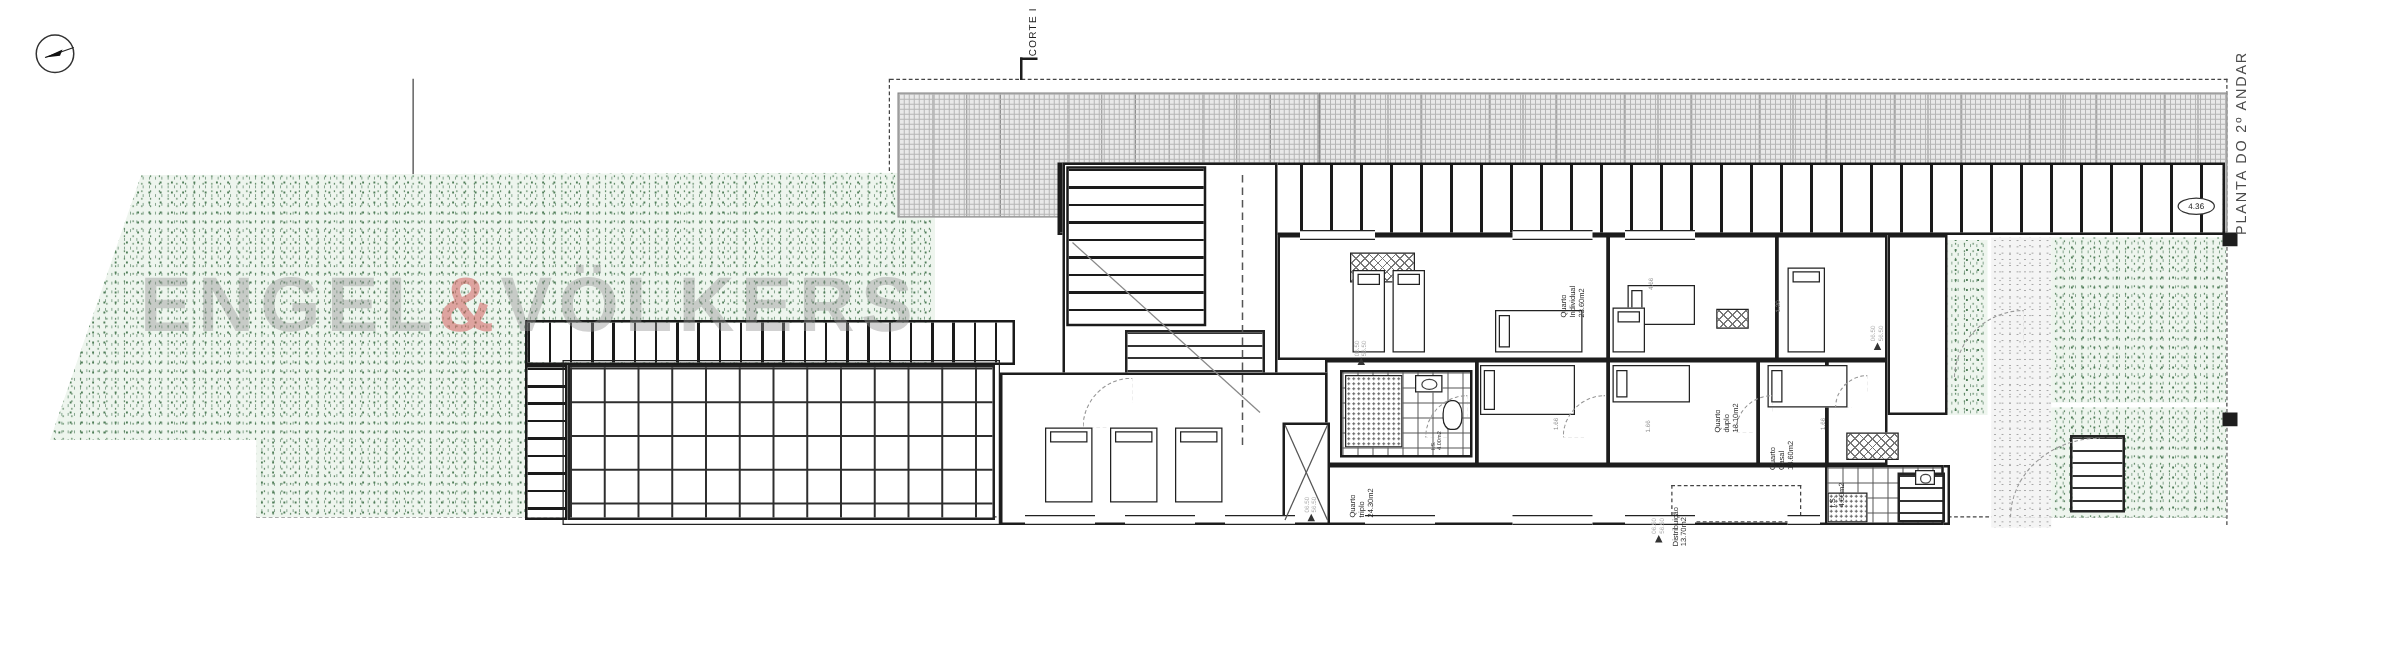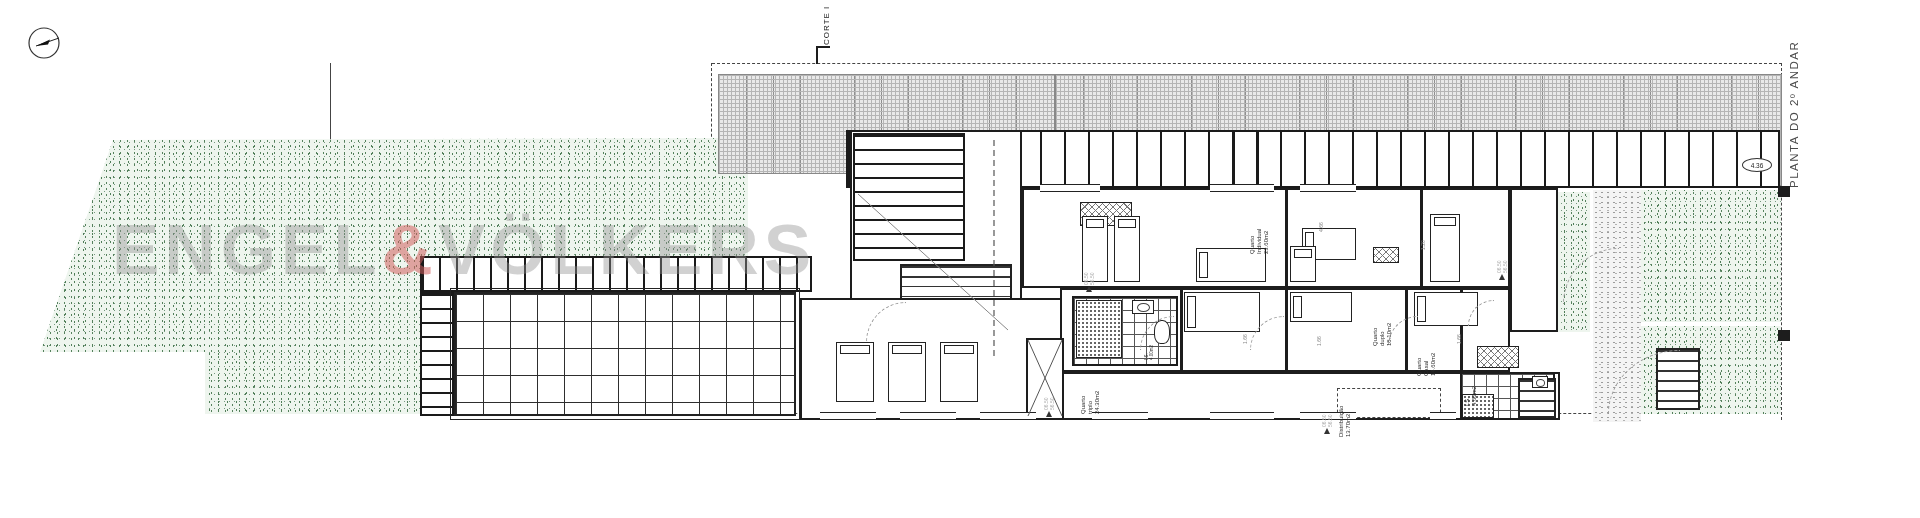--- a/index.html
+++ b/index.html
@@ -73,21 +73,21 @@
   .lvl{position:absolute;transform:rotate(-90deg);transform-origin:0 0;display:flex;align-items:center;
        font-size:5px;line-height:1.2;color:#a9a9a9;white-space:nowrap;}
   .lvl .flag{width:0;height:0;border-left:6px solid #333;border-top:3px solid transparent;
        border-bottom:3px solid transparent;display:inline-block;margin-right:1px;}
   .lvl .nums{display:flex;flex-direction:column;}
   .dim{font-size:5px;color:#8a8a8a;}
   .oval{position:absolute;border:1px solid #333;border-radius:50%;font-size:6.5px;color:#222;
        display:flex;align-items:center;justify-content:center;background:#fff;}
   .sectionlabel{font-size:8px;letter-spacing:1px;color:#222;}
   .plantitle{font-size:11.5px;letter-spacing:1.5px;color:#4a4a4a;}
-  .watermark{position:absolute;font-weight:bold;font-size:71px;line-height:1;letter-spacing:5px;
+  .watermark{position:absolute;font-weight:bold;font-size:62px;line-height:1;letter-spacing:5px;
        color:rgba(145,145,145,0.42);z-index:8;pointer-events:none;}
   .watermark .amp{color:rgba(210,95,95,0.55);}
   .z1{z-index:1}.z2{z-index:2}.z3{z-index:3}.z4{z-index:4}.z5{z-index:5}
 </style>
 </head>
 <body>
 
 <div id="canvas">
 
   <svg class="abs z4" style="left:26px;top:24px" width="40" height="40" viewBox="0 0 40 40">

